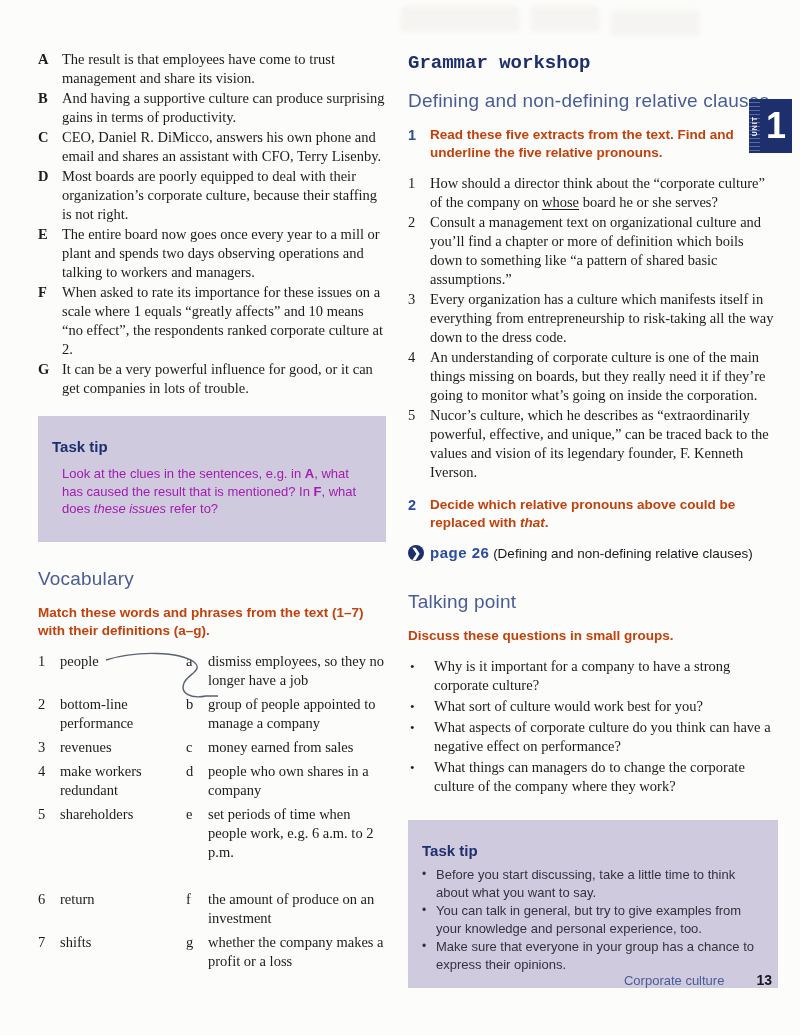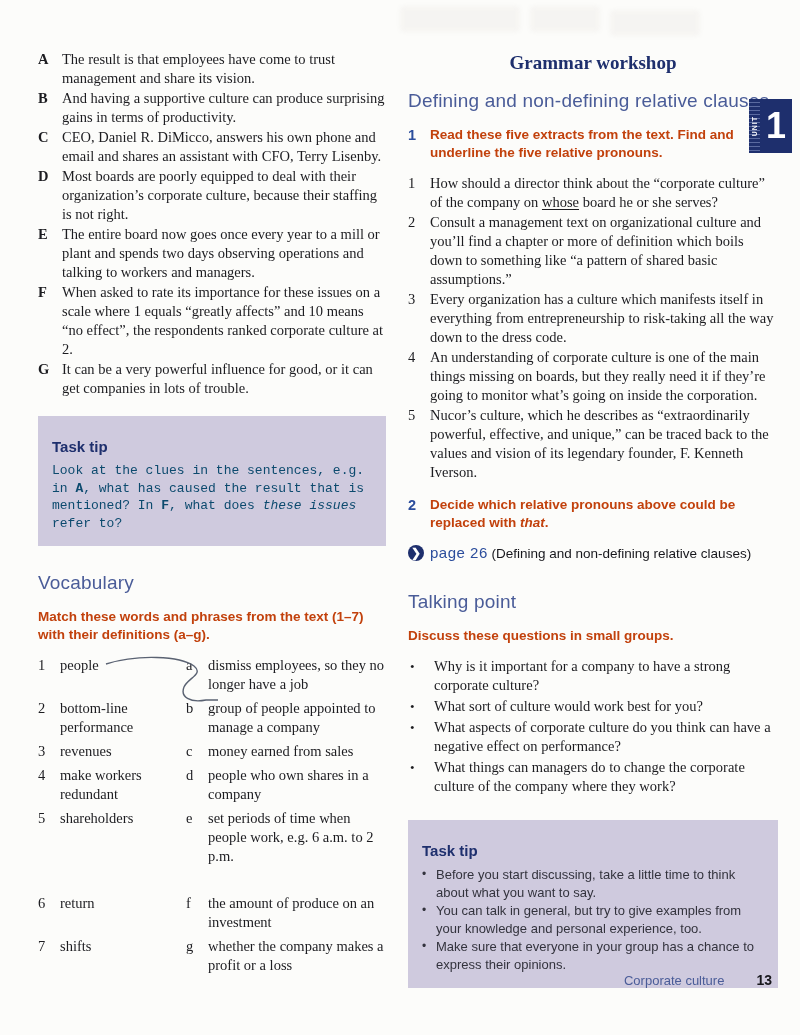--- a/index.html
+++ b/index.html
@@ -22,30 +22,30 @@
   
   .abc-list{margin:0 0 18px 0;padding:0;list-style:none;}
   .abc-list li{display:grid;grid-template-columns:24px 1fr;margin:0 0 1px 0;}
   .abc-letter{font-weight:bold;}
   .abc-text{font-size:14.5px;line-height:19px;}
   .abc-letter{font-size:14.5px;line-height:19px;}
 
   
   .task-tip{background:#cfcade;padding:10px 16px 14px 14px;margin:0 0 26px 0;}
   .task-tip h3{margin:12px 0 7px 0;font-family:"Liberation Sans",sans-serif;font-size:15px;color:#1e2f6d;}
-  .tip-body{font-family:Liberation Mono, monospace;font-size:13px;line-height:17.5px;color:#0c4a6e;margin:0;}
+  .tip-body{font-family:Liberation Sans, sans-serif;font-size:13px;line-height:17.5px;color:#a21caf;margin:10px;}
   .seg-b{font-weight:bold;}
   .seg-i{font-style:italic;}
   .tip-bullets{margin:0;padding:0;list-style:none;}
   .tip-bullets li{display:grid;grid-template-columns:14px 1fr;font-family:"Liberation Sans",sans-serif;font-size:13px;line-height:17.5px;color:#33333d;margin-bottom:1px;}
   .tip-dot{font-size:12px;line-height:17.5px;}
 
   
   .section-heading{font-family:"Liberation Sans",sans-serif;font-weight:400;font-size:19px;color:#4a5c98;margin:0 0 14px 0;letter-spacing:.2px;}
-  .main-heading{font-family:Liberation Serif, serif;font-weight:bold;font-size:19px;color:#1e2f6d;margin:0 0 16px 0;text-align:center;}
+  .main-heading{font-family:Liberation Mono, monospace;font-weight:bold;font-size:19px;color:#1e2f6d;margin:0 0 16px 0;}
 
   .instruction{font-family:"Liberation Sans",sans-serif;font-weight:bold;font-size:13.5px;line-height:18px;color:#c2410c;margin:0 0 12px 0;}
 
   
   .vocab-wrap{position:relative;}
   .vocab-row{display:grid;grid-template-columns:22px 126px 22px 1fr;margin-bottom:5px;}
   .vocab-cell{font-size:14.5px;line-height:19px;}
   .vocab-row.tall{margin-bottom:28px;}
   .connector{position:absolute;left:0;top:0;pointer-events:none;}
 
@@ -56,21 +56,21 @@
   .extract-list{margin:2px 0 14px 0;padding:0;list-style:none;}
   .extract-list li{display:grid;grid-template-columns:22px 1fr;margin-bottom:1px;}
   .extract-num{font-size:14.5px;line-height:19px;}
   .extract-text{font-size:14.5px;line-height:19px;}
   .extract-text u{text-underline-offset:2px;}
 
   
   .crossref{display:grid;grid-template-columns:22px 1fr;margin:2px 0 28px 0;}
   .arrow-icon{width:16px;height:16px;border-radius:50%;background:#1e2f6d;color:#fff;font-family:"Liberation Sans",sans-serif;font-weight:bold;font-size:12px;line-height:16px;text-align:center;margin-top:1px;}
   .crossref-text{font-family:"Liberation Sans",sans-serif;font-size:13.5px;line-height:18px;color:#17171c;}
-  .crossref-label{font-weight:normal;font-size:15px;color:#2b4d9c;letter-spacing:.5px;}
+  .crossref-label{font-weight:bold;font-size:15px;color:#2b4d9c;letter-spacing:.5px;}
 
   
   .bullet-list{margin:0 0 24px 0;padding:0;list-style:none;}
   .bullet-list li{display:grid;grid-template-columns:26px 1fr;margin-bottom:2px;}
   .bullet-dot{font-size:13px;line-height:19px;padding-left:2px;}
   .bullet-text{font-size:14.5px;line-height:19px;}
 
   
   .unit-tab{position:absolute;left:749px;top:99px;width:43px;height:54px;background:#1e2f6d;display:flex;align-items:center;}
   .unit-strip{width:11px;height:100%;display:flex;align-items:center;justify-content:center;background:repeating-linear-gradient(to bottom,#1e2f6d 0 3px,#5a6aa0 3px 4px);}

